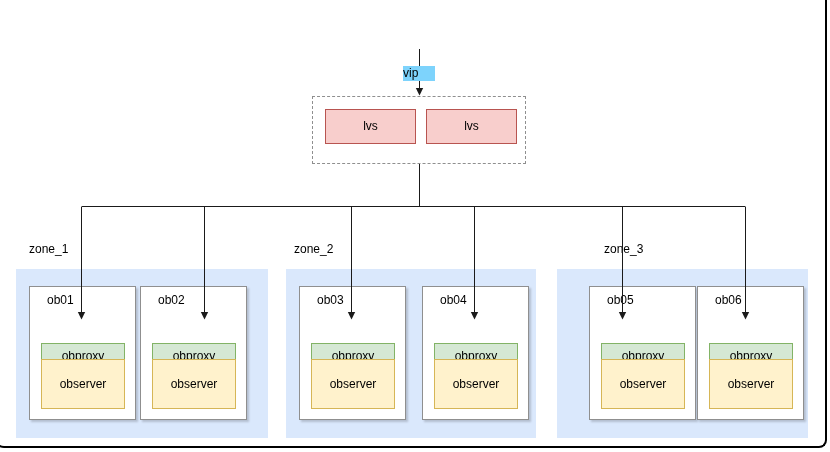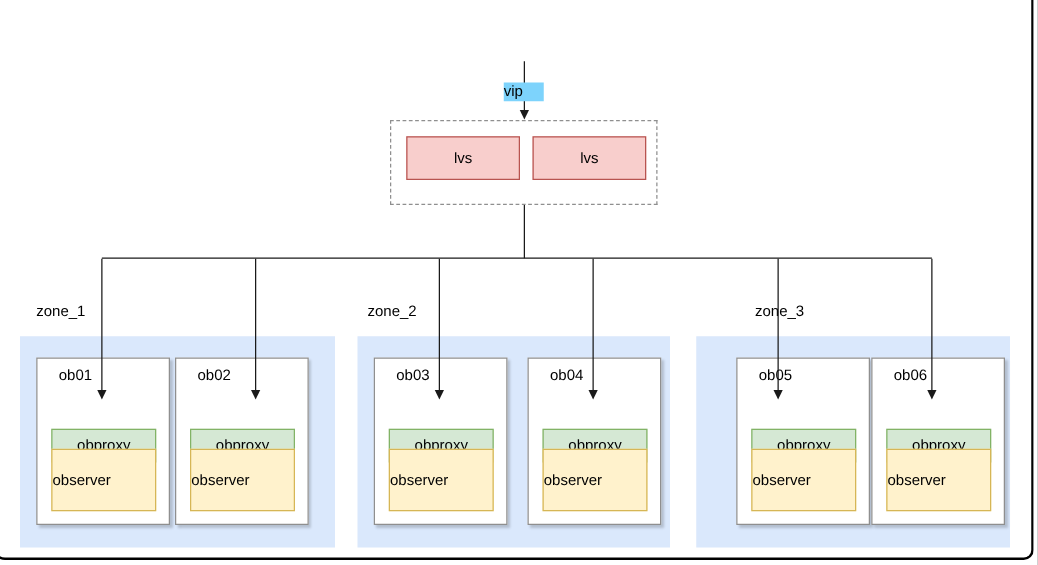--- a/index.html
+++ b/index.html
@@ -87,21 +87,21 @@
   .obproxy {
     position: absolute; left: 11px; top: 34px; width: 84px; height: 27px;
     background: var(--obproxy-fill, #d5e8d4);
     border: 1px solid var(--obproxy-stroke, #82b366);
     text-align: center; line-height: 25px; margin-top: 22px;
   }
   .observer {
     position: absolute; left: 11px; top: 72px; width: 84px; height: 50px;
     background: var(--observer-fill, #fff2cc);
     border: 1px solid var(--observer-stroke, #d6b656);
-    line-height: 48px;
+    text-align: center; line-height: 48px;
   }
 </style>
 </head>
 <body>
 
 <div class="stage">
 
   <svg class="connectors" width="830" height="452" viewBox="0 0 830 452">
 
     <path class="wire" d="M419.5,49 V88"></path>

